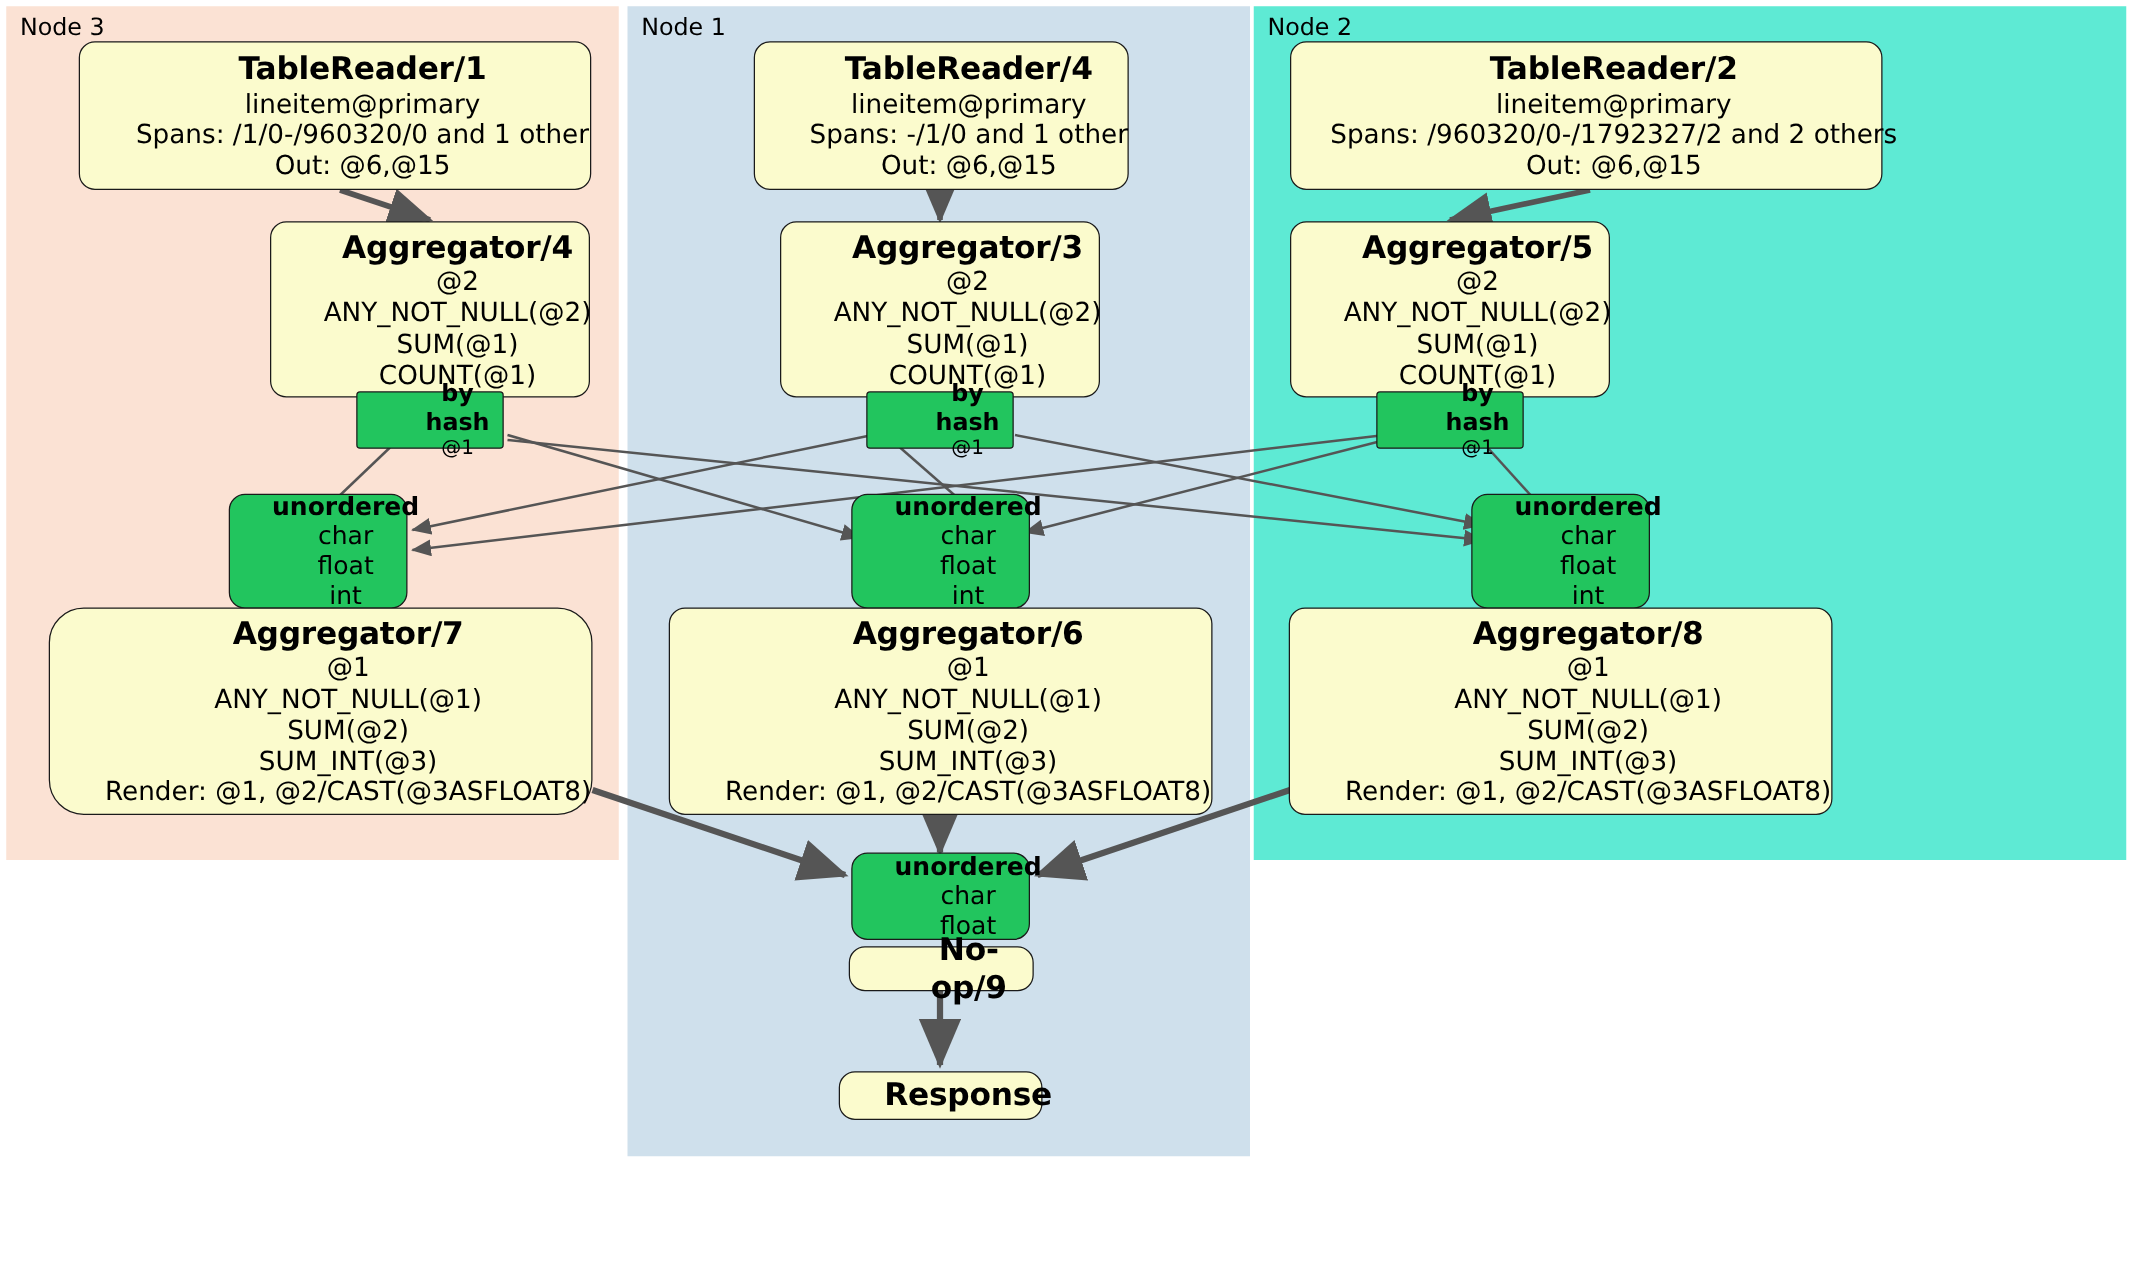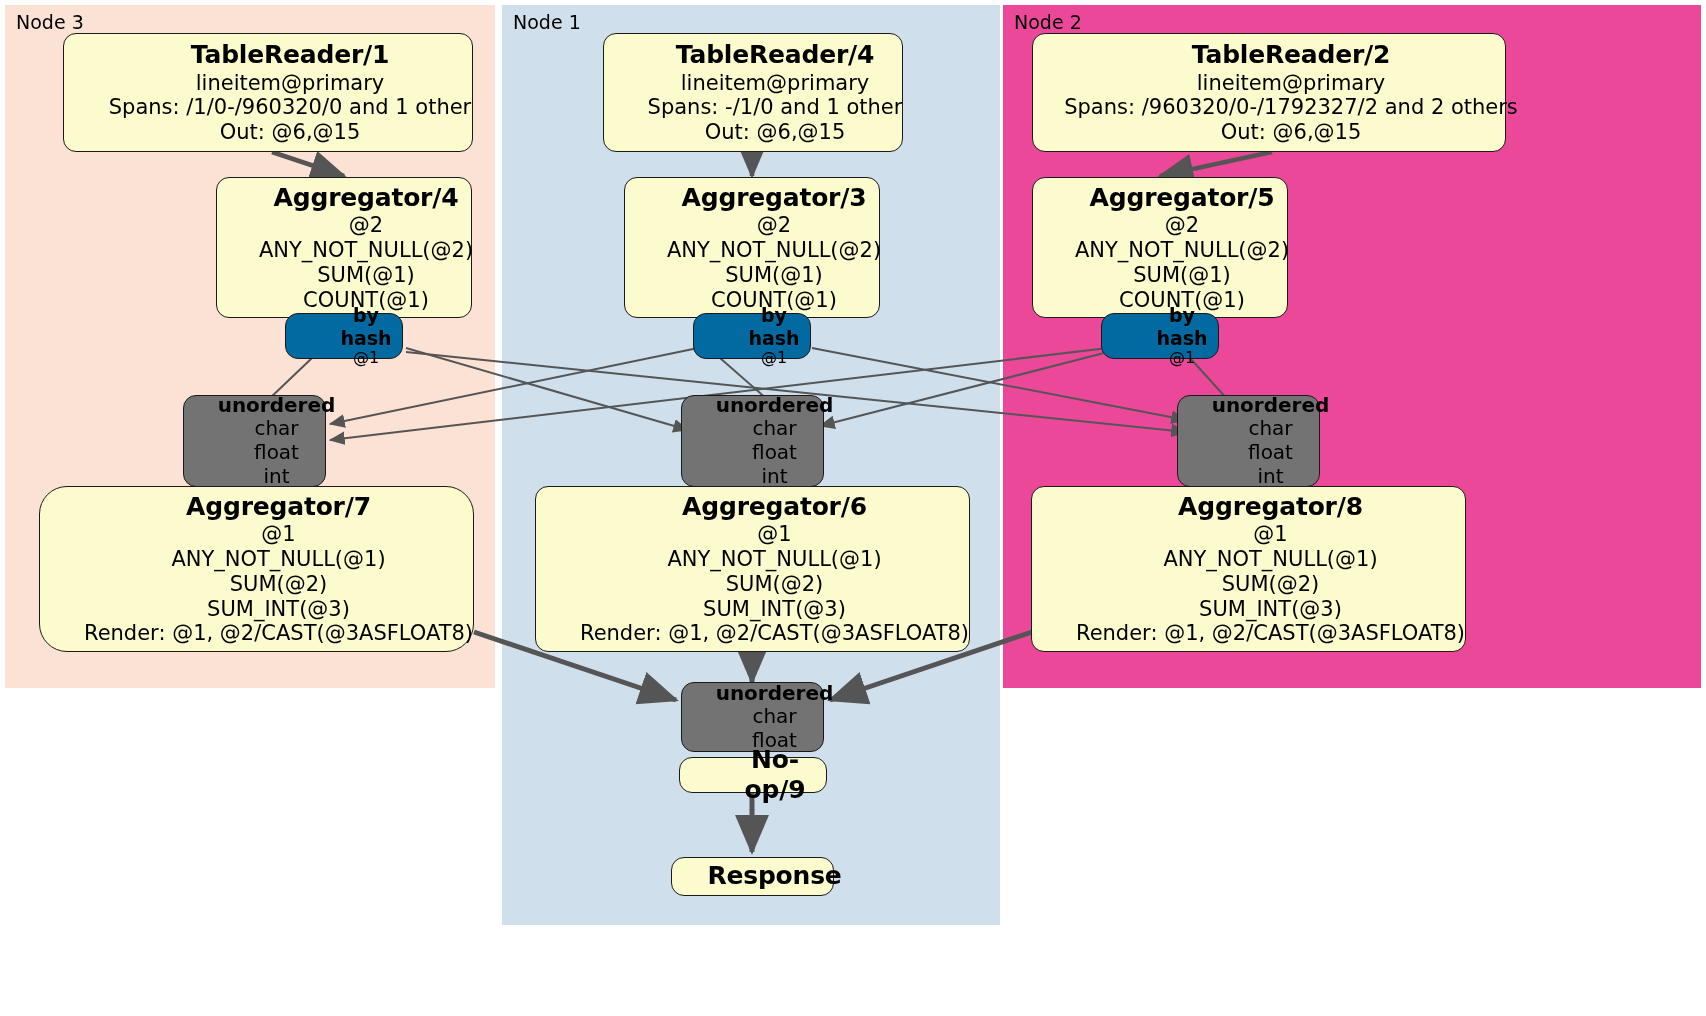--- a/index.html
+++ b/index.html
@@ -56,35 +56,35 @@
     font-size: 25px;
     letter-spacing: -0.2px;
     margin-bottom: 1px;
   }
   .proc .line {
     font-size: 21px;
     white-space: nowrap;
   }
 
   .router {
-    background: #0369a1;
+    background: #22c55e;
     border: 1.6px solid #1a1a1a;
-    border-radius: 13px;
+    border-radius: 3px;
     z-index: 6;
   }
   .router .title {
     font-weight: bold;
     font-size: 19px;
   }
   .router .line {
     font-size: 16px;
   }
 
   .sync {
-    background: #737373;
+    background: #22c55e;
     border: 1.6px solid #1a1a1a;
     border-radius: 13px;
     z-index: 6;
   }
   .sync .title {
     font-weight: bold;
     font-size: 20px;
   }
   .sync .line {
     font-size: 20px;
@@ -113,21 +113,21 @@
 <div id="stage">
 
   <div class="region" style="left:5px; top:5px; width:490px; height:683px; background:#fbe2d4;">
     <span class="region-label">Node 3</span>
   </div>
 
   <div class="region" style="left:502px; top:5px; width:498px; height:920px; background:#cfe0ec;">
     <span class="region-label">Node 1</span>
   </div>
 
-  <div class="region" style="left:1003px; top:5px; width:698px; height:683px; background:#ec4899;">
+  <div class="region" style="left:1003px; top:5px; width:698px; height:683px; background:#5eead4;">
     <span class="region-label">Node 2</span>
   </div>
 
   <svg id="edges" viewBox="0 0 1706 1016" xmlns="http://www.w3.org/2000/svg">
     <defs>
       <marker id="ah" markerWidth="9" markerHeight="9" refX="7.4" refY="3.4" orient="auto" markerUnits="strokeWidth">
         <path d="M0,0 L8,3.4 L0,6.8 z" fill="#555555"></path>
       </marker>
       <marker id="ah-thin" markerWidth="9" markerHeight="9" refX="7.4" refY="3.4" orient="auto" markerUnits="strokeWidth">
         <path d="M0,0 L8,3.4 L0,6.8 z" fill="#555555"></path>

